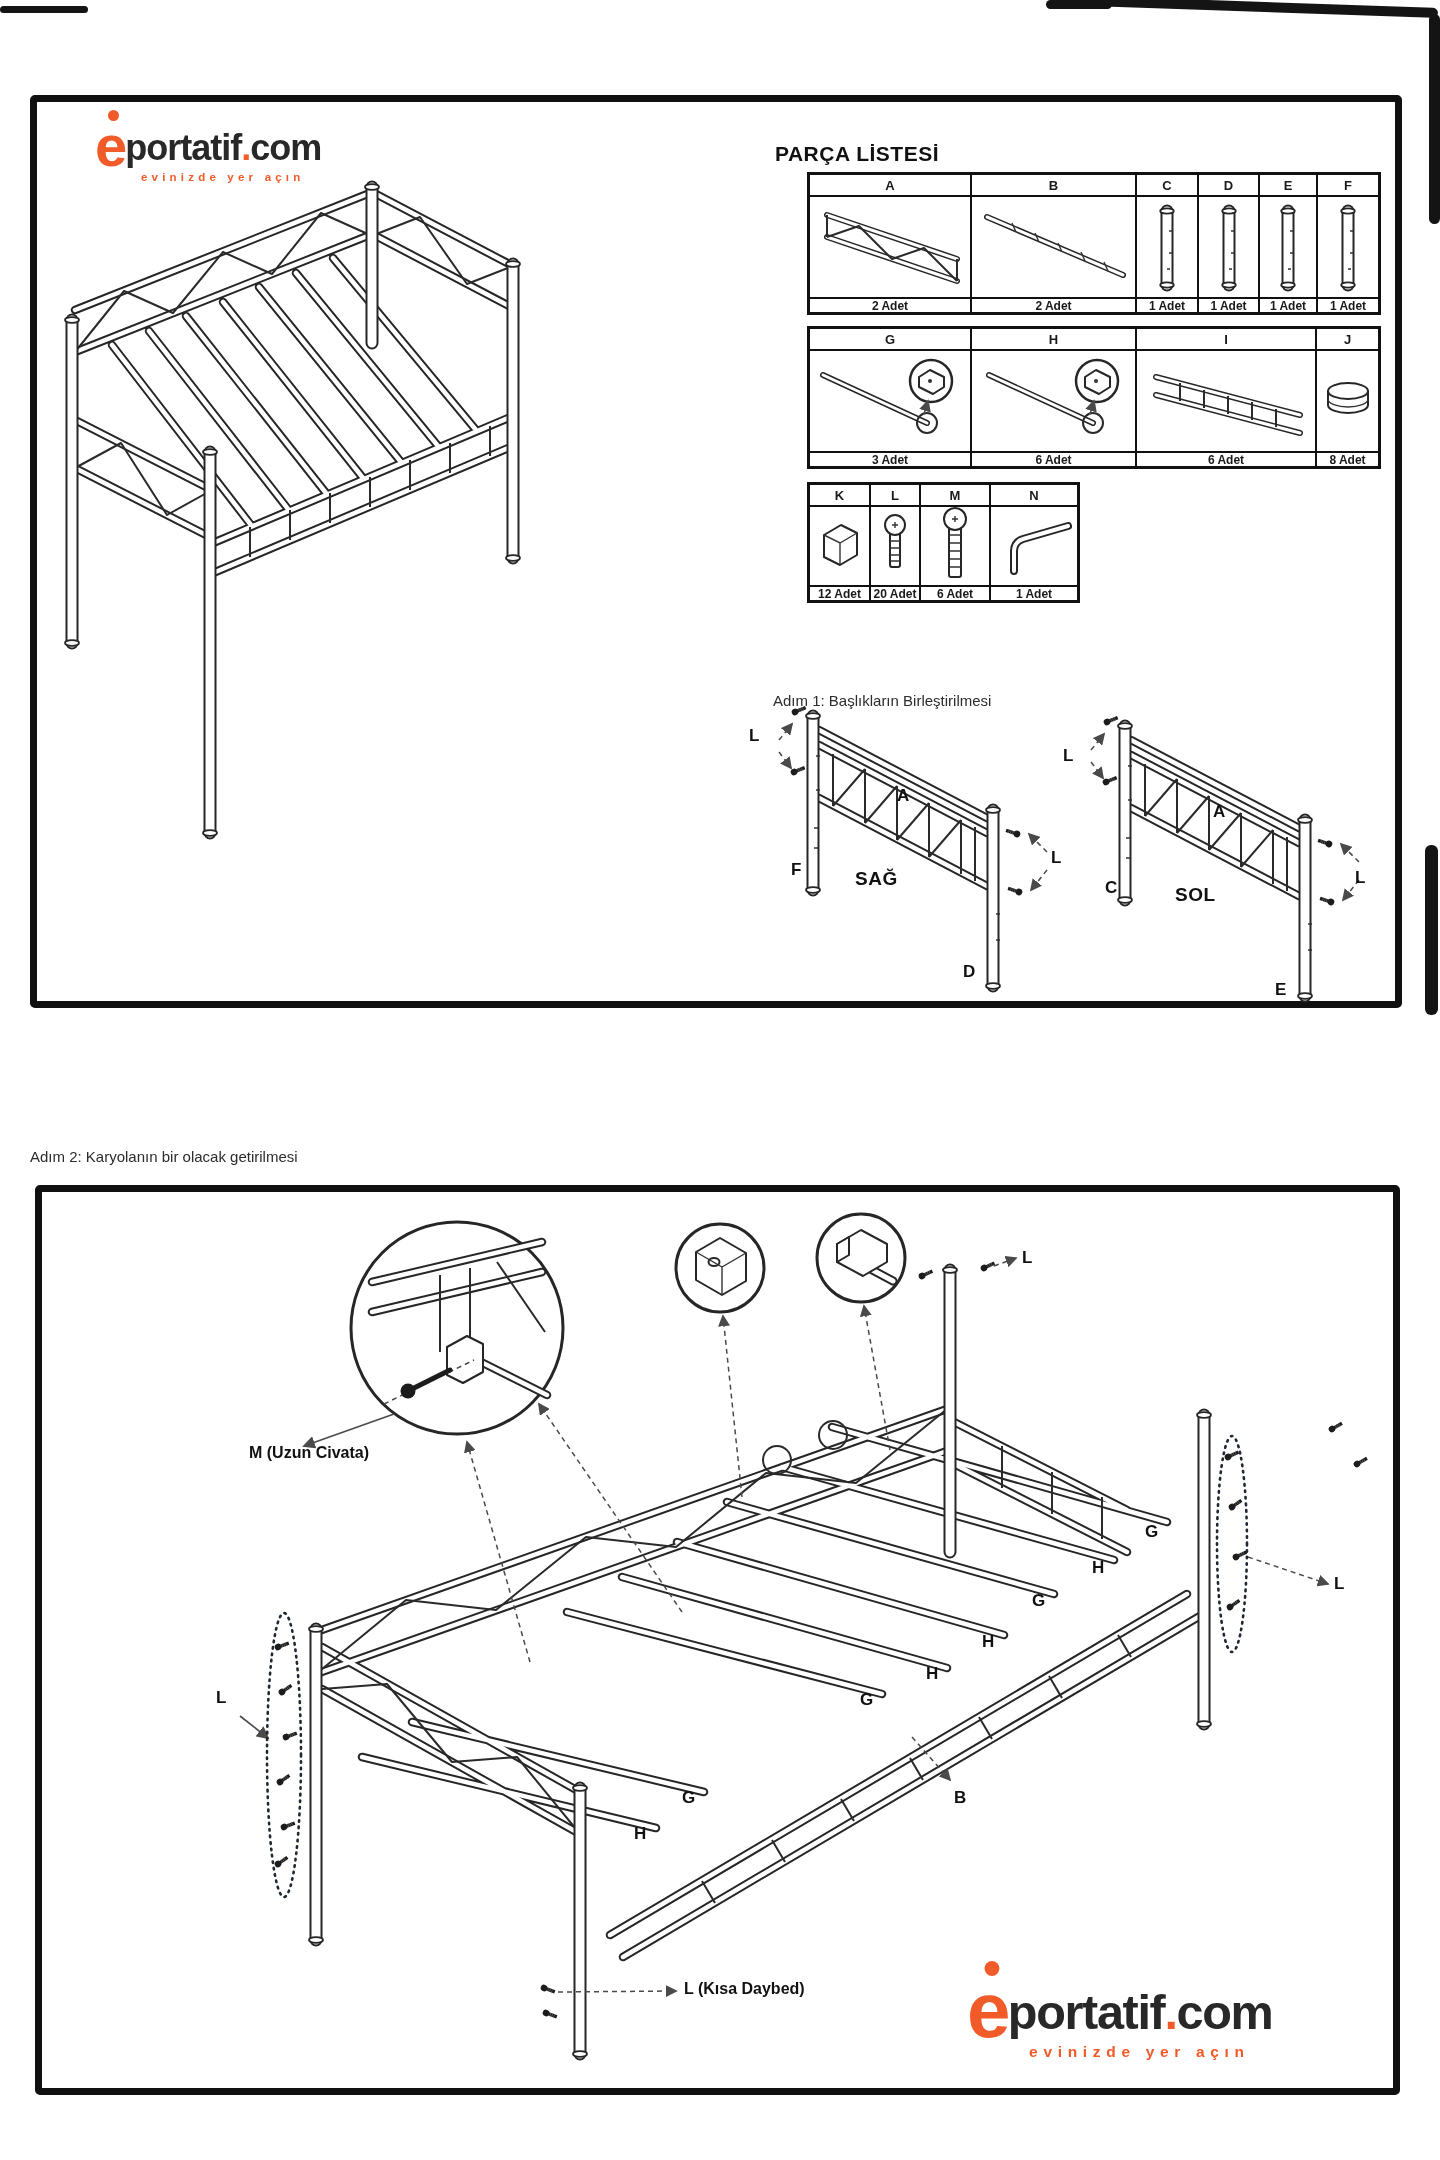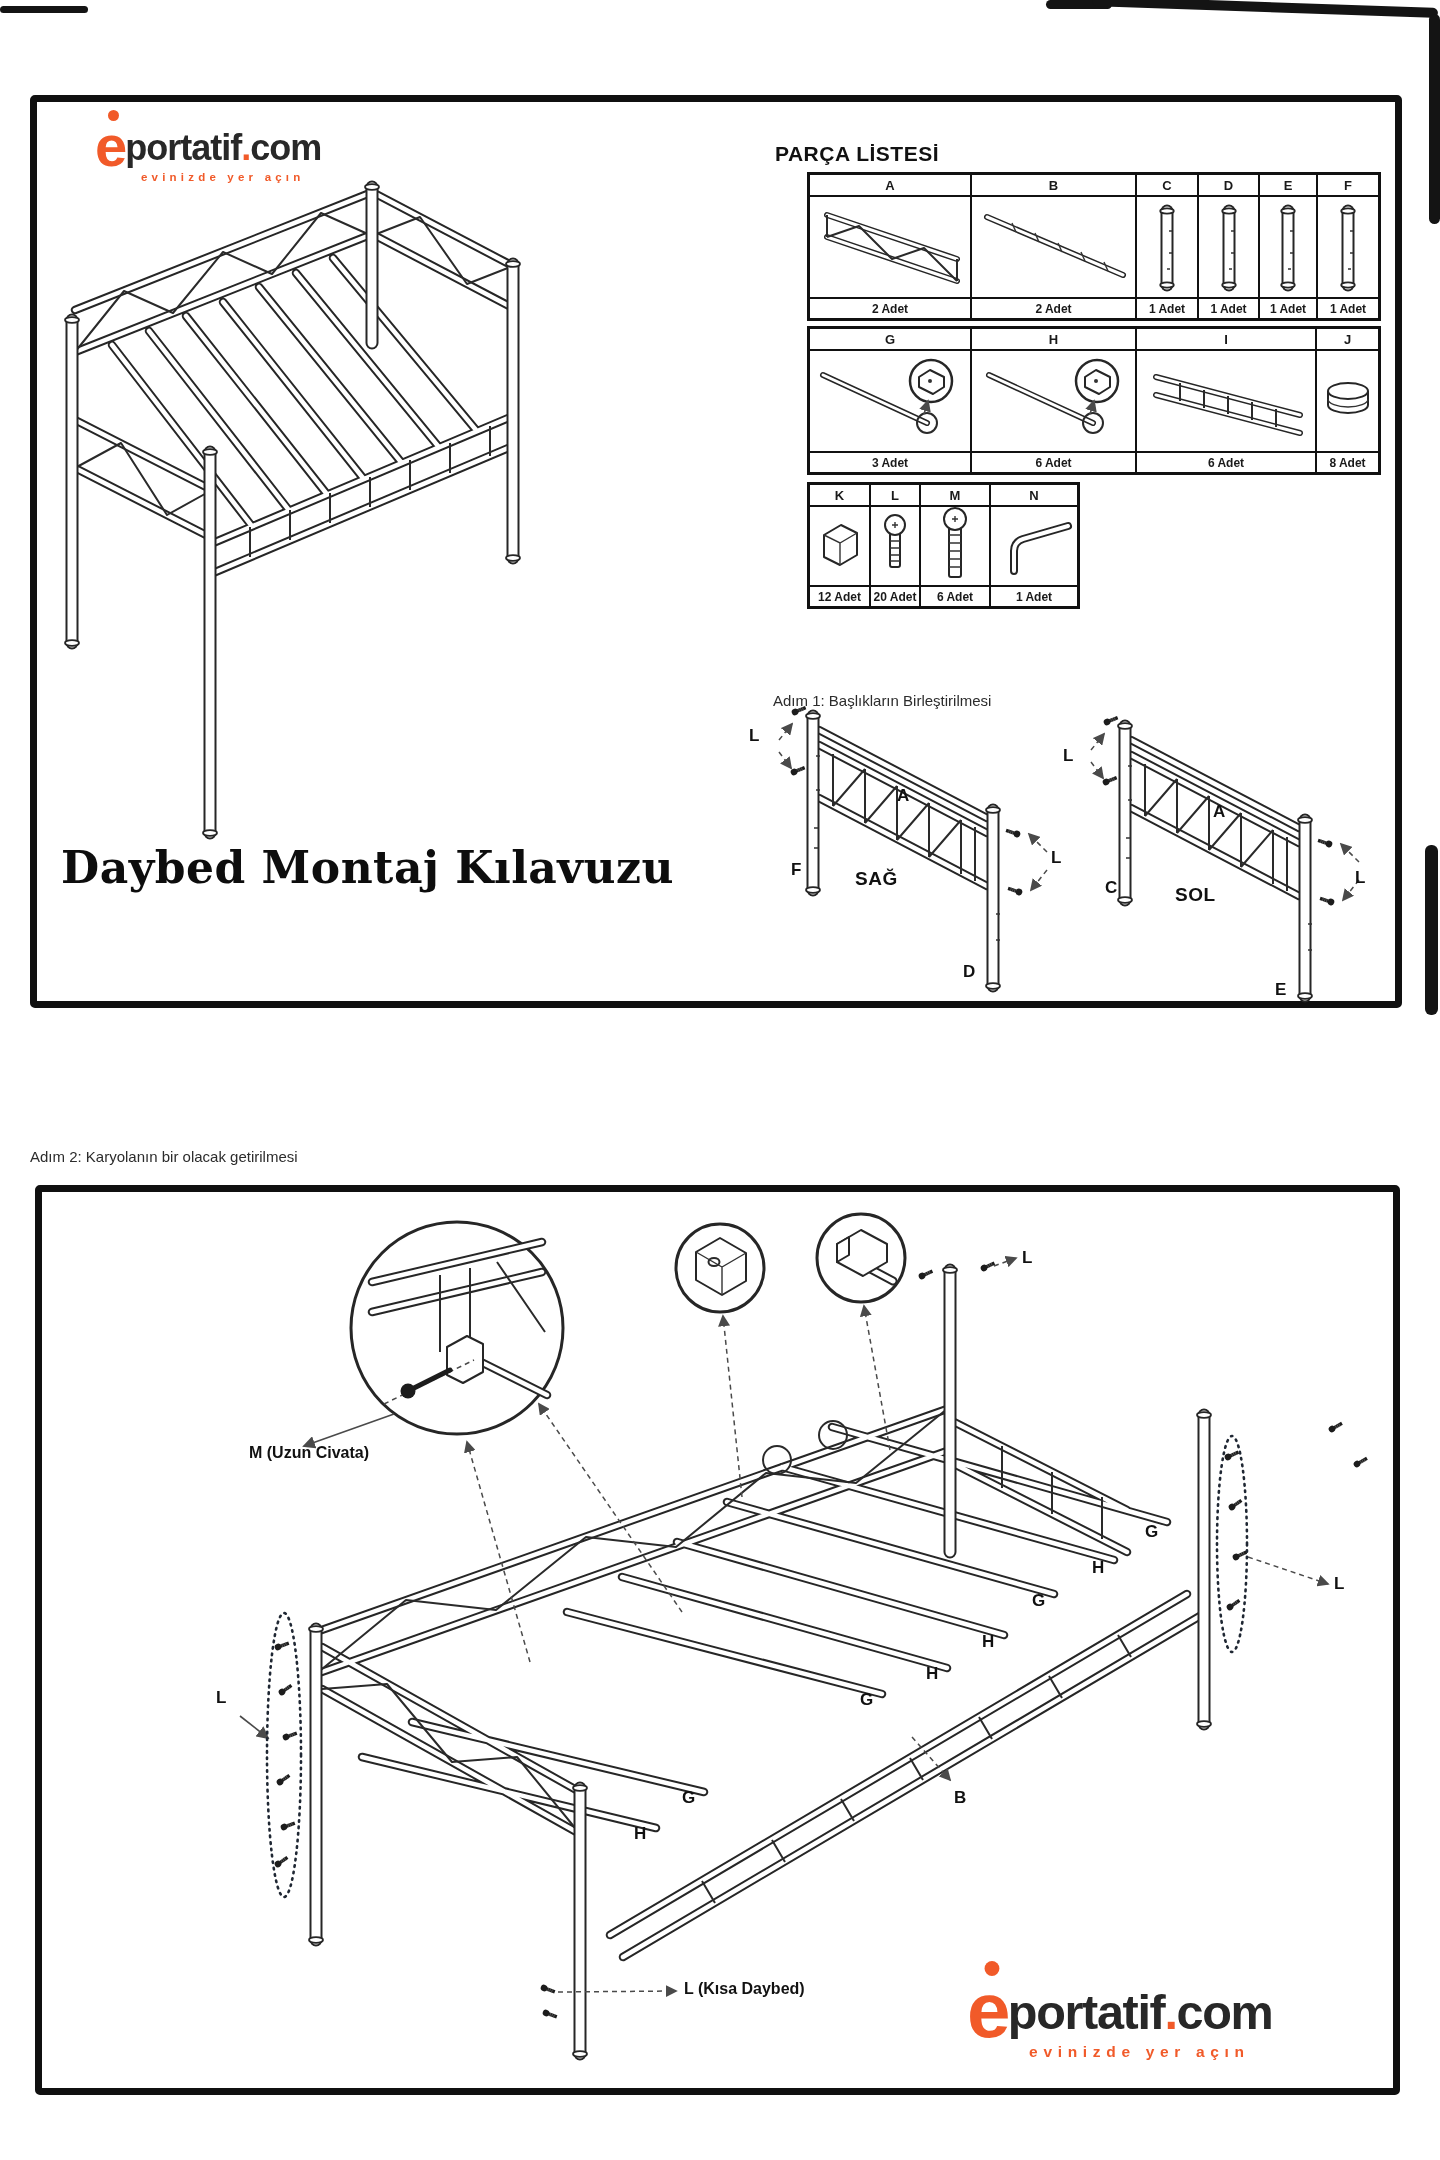--- a/index.html
+++ b/index.html
@@ -21,21 +21,21 @@
   .logo-tag{color:#F15A29;font-size:11.5px;font-weight:600;letter-spacing:4.2px;margin:3px 0 0 46px}
   .logo-lg{transform:scale(1.35);transform-origin:0 0}
 
   
   .parts-heading{position:absolute;font-weight:700;font-size:21px;letter-spacing:.5px;color:#111}
   .prow{position:absolute;display:flex;border:3px solid #111;background:#fff}
   .cell{display:flex;flex-direction:column;border-right:2px solid #111}
   .cell:last-child{border-right:none}
   .cell-h{height:22px;border-bottom:2px solid #111;font-weight:700;font-size:13px;display:flex;align-items:center;justify-content:center}
   .cell-b{flex:1;display:flex;align-items:center;justify-content:center;overflow:hidden}
-  .cell-q{height:21px;border-top:2px solid #111;font-size:12px;font-weight:600;display:flex;align-items:center;justify-content:center}
+  .cell-q{height:15px;border-top:2px solid #111;font-size:12px;font-weight:600;display:flex;align-items:center;justify-content:center}
 
   .note{position:absolute;width:592px;font-size:15px;font-weight:700;font-style:italic;line-height:1.45;color:#222}
   .step-heading{position:absolute;font-size:15px;color:#2c2c2c}
   .doc-title{position:absolute;font-family:"DejaVu Serif","Liberation Serif",serif;font-weight:700;font-size:44px;color:#0d0d0d;letter-spacing:.5px}
 
   .lbl{position:absolute;font-weight:700;font-size:17px;color:#111;white-space:nowrap}
   .lbl-cap{font-size:19px;letter-spacing:.5px}
   .lbl-sm{font-size:16px}
 
   
@@ -141,21 +141,20 @@
       <use href="#dbP" class="ti10"></use>
     <ellipse class="cap" cx="335" cy="37" rx="7" ry="2.8"></ellipse>
     <ellipse class="cap" cx="476" cy="114" rx="7" ry="2.8"></ellipse>
     <ellipse class="cap" cx="35" cy="170" rx="7" ry="2.8"></ellipse>
     <ellipse class="cap" cx="173" cy="302" rx="7" ry="2.8"></ellipse>
     <ellipse class="cap" cx="476" cy="408" rx="7" ry="2.8"></ellipse>
     <ellipse class="cap" cx="35" cy="493" rx="7" ry="2.8"></ellipse>
     <ellipse class="cap" cx="173" cy="683" rx="7" ry="2.8"></ellipse>
   </svg>
 
-  <div class="doc-title" style="left:24px;top:740px">Daybed Montaj Kılavuzu</div>
 
   <div class="parts-heading" style="left:738px;top:40px">PARÇA LİSTESİ</div>
 
   <div class="prow" style="left:770px;top:70px">
     <div class="cell" style="width:162px">
       <div class="cell-h">A</div>
       <div class="cell-b">
         <svg width="158" height="100" viewBox="0 0 158 100">
             <defs>
               <path id="tA" d="M16,18 L146,62 M16,40 L146,84"></path>

